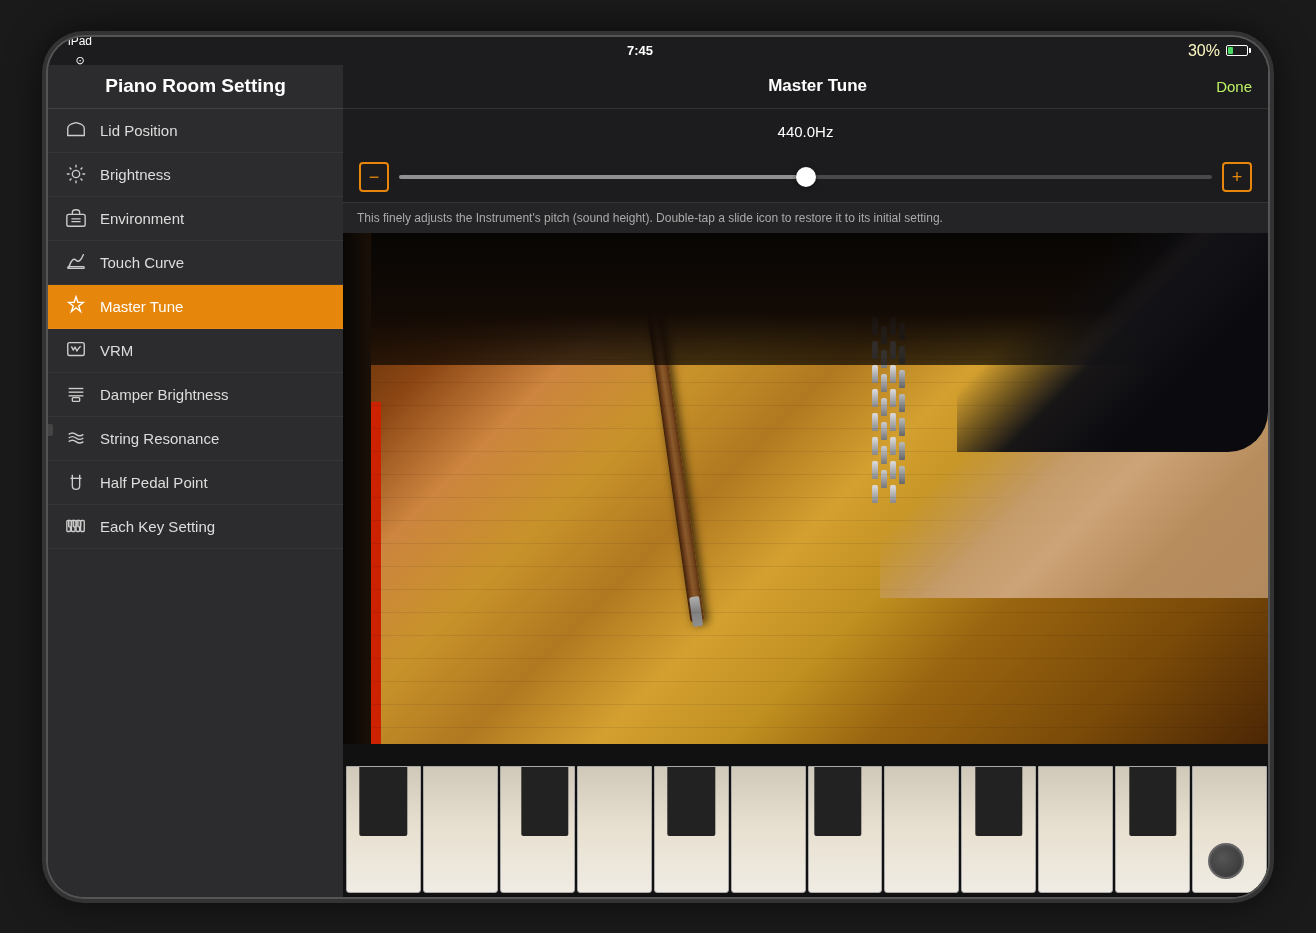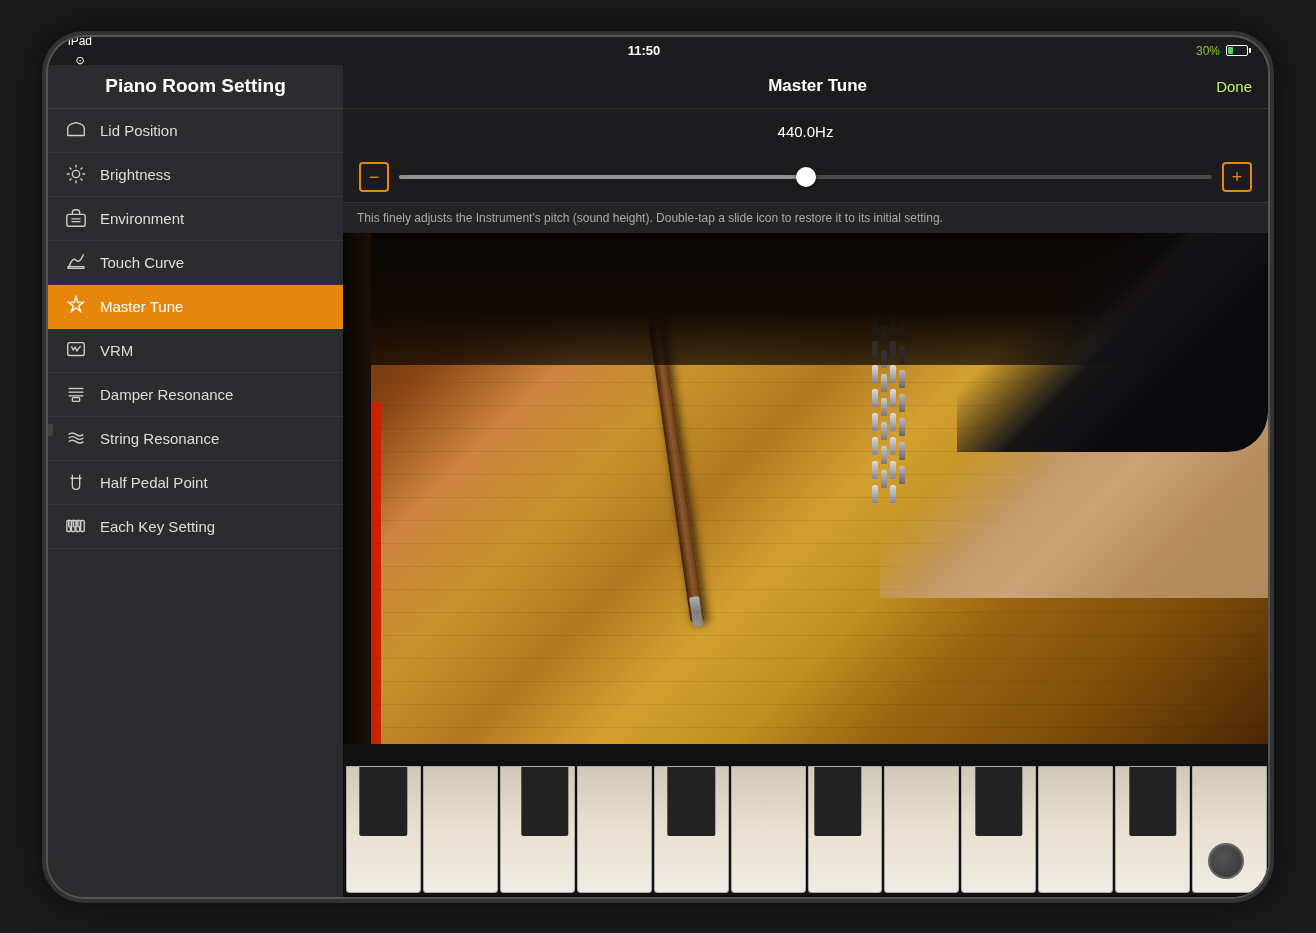--- a/index.html
+++ b/index.html
@@ -50,22 +50,22 @@
     }
     .status-center {
       font-size: 13px;
       font-weight: 600;
       color: #fff;
     }
     .status-right {
       display: flex;
       align-items: center;
       gap: 6px;
-      font-size: 12px;
-      color: #84cc16;
+      font-size: 16px;
+      color: #fef9c3;
     }
     .battery-icon {
       display: flex;
       align-items: center;
       gap: 2px;
     }
     .battery-bar {
       width: 22px;
       height: 11px;
       border: 1.5px solid #fff;
@@ -325,21 +325,21 @@
 </head>
 <body>
 
 <div class="device-frame">
 
   <div class="status-bar">
     <div class="status-left">
       <span>iPad</span>
       <span style="font-size:11px;">⊙</span>
     </div>
-    <div class="status-center">11:50</div>
+    <div class="status-center">7:45</div>
     <div class="status-right">
       <span>30%</span>
       <div class="battery-icon">
         <div class="battery-bar">
           <div class="battery-fill"></div>
         </div>
       </div>
     </div>
   </div>
 
@@ -422,21 +422,21 @@
 
         <div class="sidebar-item">
           <div class="sidebar-icon">
             <svg viewBox="0 0 24 24">
                 <line x1="4" y1="6" x2="20" y2="6"></line>
                 <line x1="4" y1="10" x2="20" y2="10"></line>
                 <line x1="4" y1="14" x2="20" y2="14"></line>
                 <rect x="8" y="16" width="8" height="4" rx="1"></rect>
               </svg>
           </div>
-          <span class="sidebar-label">Damper Resonance</span>
+          <span class="sidebar-label">Damper Brightness</span>
         </div>
 
         <div class="sidebar-item">
           <div class="sidebar-icon">
             <svg viewBox="0 0 24 24">
                 <path d="M4 8 Q8 5 12 8 Q16 11 20 8"></path>
                 <path d="M4 12 Q8 9 12 12 Q16 15 20 12"></path>
                 <path d="M4 16 Q8 13 12 16 Q16 19 20 16"></path>
               </svg>
           </div>

